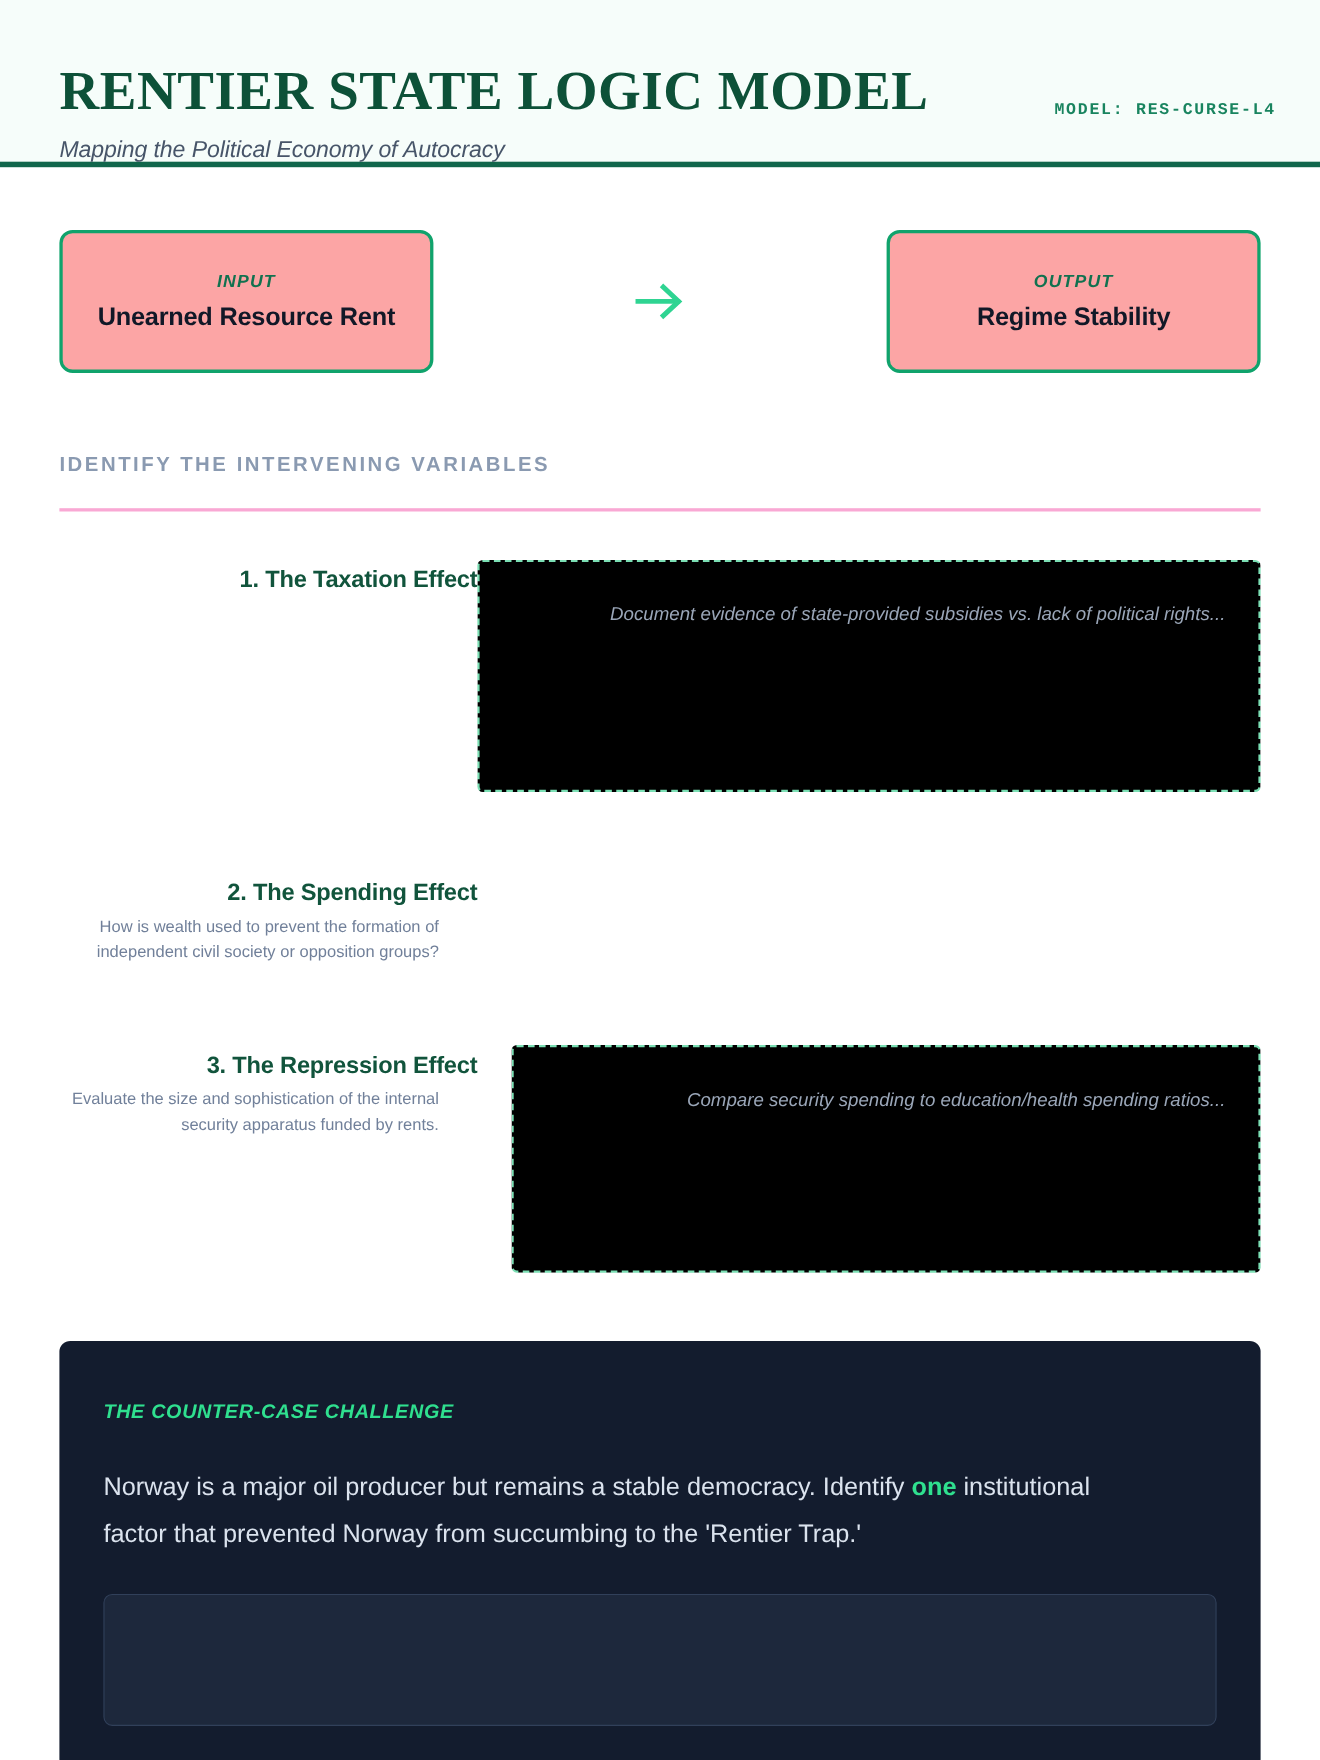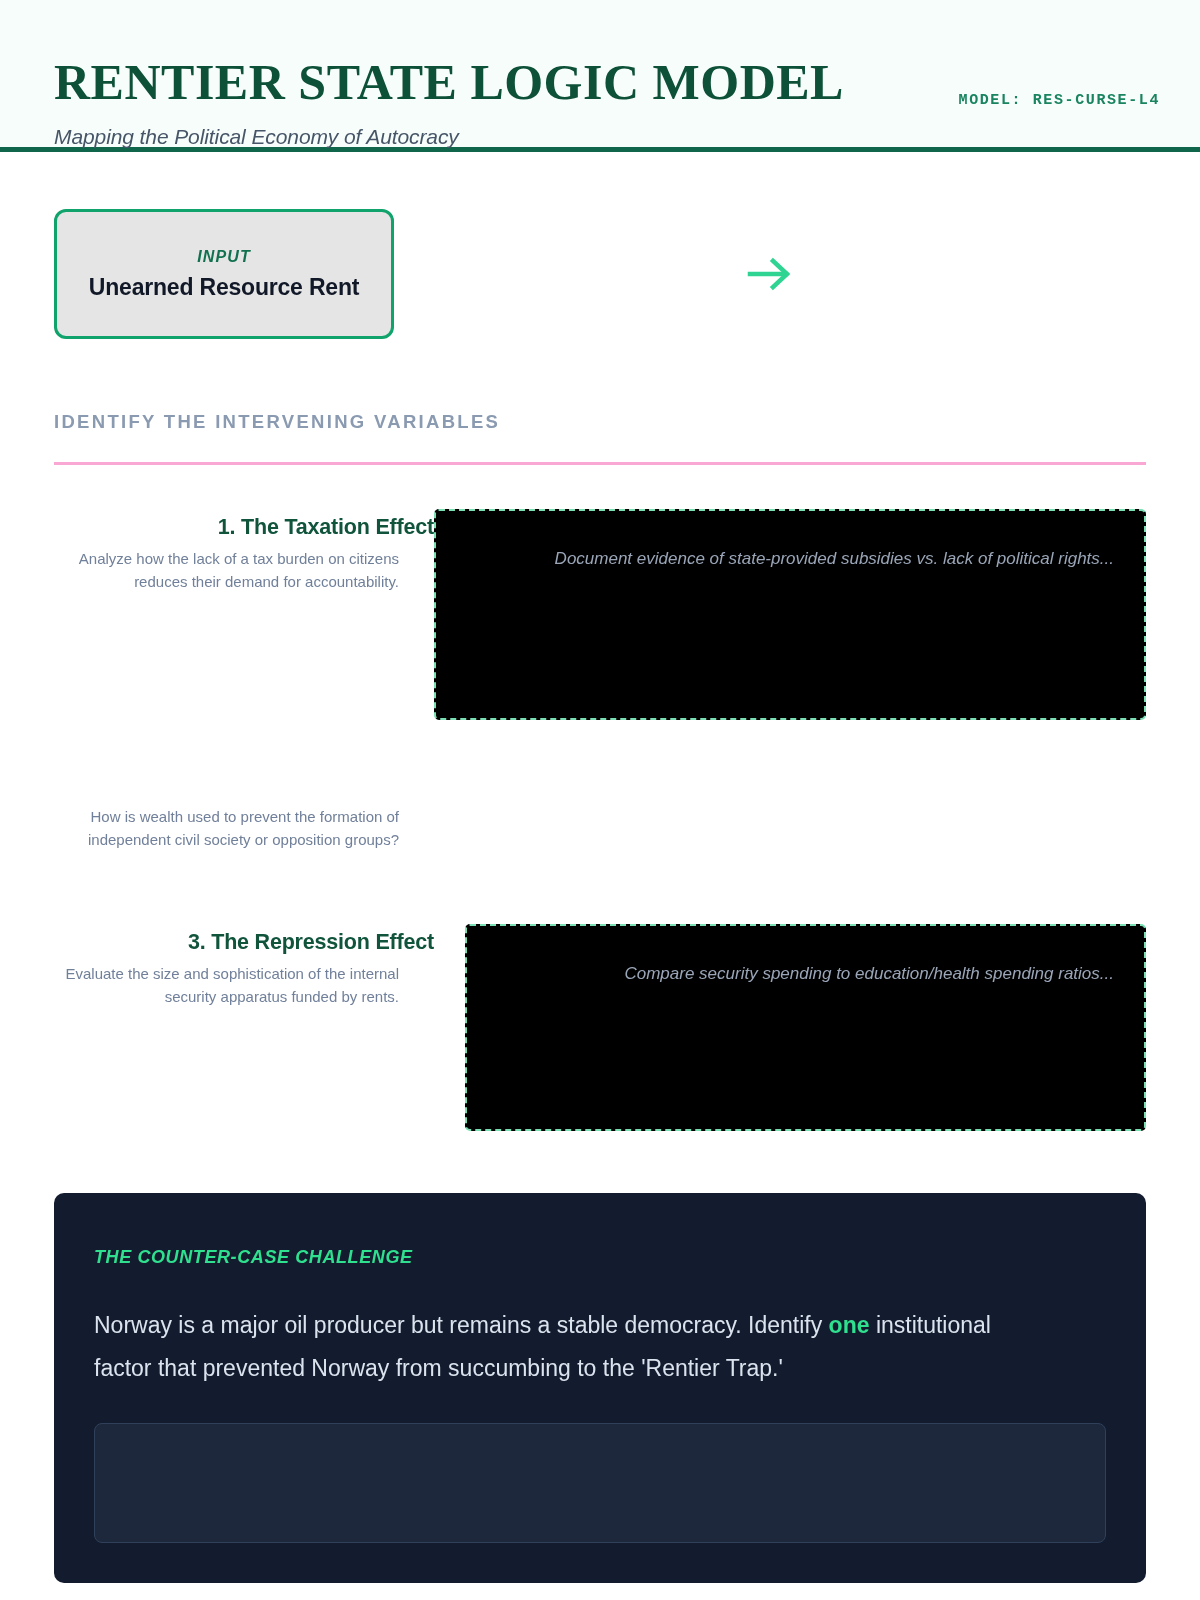--- a/index.html
+++ b/index.html
@@ -52,21 +52,21 @@
   .flow {
     display: flex;
     align-items: center;
     padding: 57px 54px 0 54px;
   }
   .flow-box {
     width: 340px;
     height: 130px;
     border: 3px solid #10a36c;
     border-radius: 12px;
-    background: #e5e5e5;
+    background: #fca5a5;
     display: flex;
     flex-direction: column;
     align-items: center;
     justify-content: center;
     gap: 8px;
   }
   .flow-kicker {
     font-size: 16px;
     font-weight: 700;
     font-style: italic;
@@ -195,41 +195,45 @@
 
   <div class="flow-arrow">
     <span>
       <svg width="52" height="40" viewBox="0 0 52 40" fill="none">
         <path d="M6 20 H42" stroke="#2fd492" stroke-width="4.5" stroke-linecap="square"></path>
         <path d="M29 7 L43 20 L29 33" stroke="#2fd492" stroke-width="4.5" fill="none" stroke-linecap="square" stroke-linejoin="miter"></path>
       </svg>
     </span>
   </div>
 
+  <div class="flow-box">
+    <div class="flow-kicker">OUTPUT</div>
+    <div class="flow-label">Regime Stability</div>
+  </div>
 
 </div>
 
 <div class="section-head">
   <div class="section-head-text">IDENTIFY THE INTERVENING VARIABLES</div>
 </div>
 
 <div class="vars">
 
   <div class="var-row r1">
     <div class="var-info">
       <div class="var-title">1. The Taxation Effect</div>
-      <div class="var-desc">Analyze how the lack of a tax burden on citizens reduces their demand for accountability.</div>
     </div>
     <div class="var-field">
       <div class="field-placeholder">Document evidence of state-provided subsidies vs. lack of political rights...</div>
     </div>
   </div>
 
   <div class="var-row r2">
     <div class="var-info">
+      <div class="var-title">2. The Spending Effect</div>
       <div class="var-desc">How is wealth used to prevent the formation of independent civil society or opposition groups?</div>
     </div>
   </div>
 
   <div class="var-row r3">
     <div class="var-info">
       <div class="var-title">3. The Repression Effect</div>
       <div class="var-desc">Evaluate the size and sophistication of the internal security apparatus funded by rents.</div>
     </div>
     <div class="var-field">

